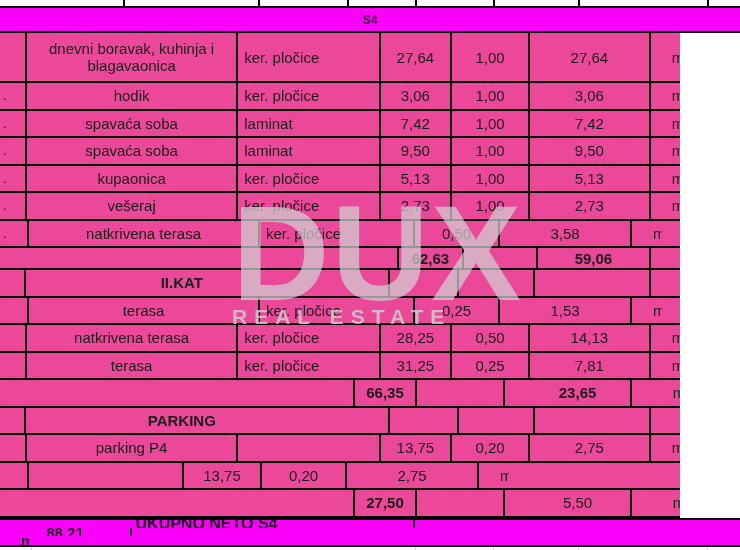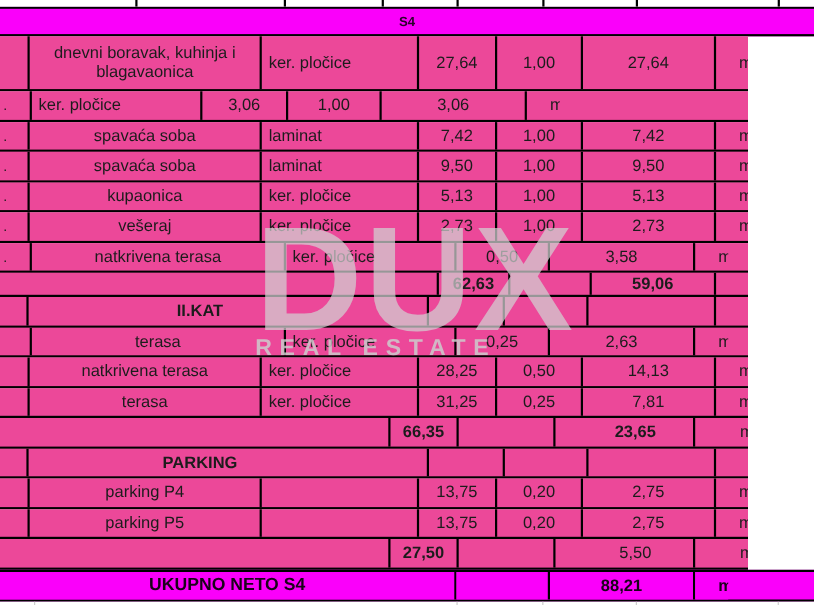--- a/index.html
+++ b/index.html
@@ -44,21 +44,21 @@
   .c-area{width:78px;justify-content:center;}
   .c-coef{width:85px;justify-content:center;}
   .c-red{width:132px;justify-content:center;}
   .c-unit{width:30px;justify-content:flex-start;padding-left:21px;}
   .c-spacer{width:415px;}
   .c-merged{width:386px;justify-content:center;font-weight:bold;padding-right:67px;box-sizing:border-box;margin-left:16px;}
   .bold{font-weight:bold;}
 
   
   #footer-row{display:flex;width:740px;box-sizing:border-box;height:29px;
-    background:#fa00fa;border-top:2px solid #000;border-bottom:2px solid #000;}
+    background:#fa00fa;border-top:2px solid #000;border-bottom:2px solid #000;flex-direction:column;}
   #footer-row .cell{background:#fa00fa;color:#1a021a;}
   #footer-label{width:415px;justify-content:center;font-weight:bold;font-size:16px;}
   #footer-row .num{font-weight:bold;}
 
   
   #watermark{position:absolute;left:232px;top:186px;z-index:6;pointer-events:none;}
   #wm-main{
     font-size:135px;font-weight:bold;line-height:1;letter-spacing:2px;
     color:rgba(209,209,209,0.72);
   }
@@ -92,20 +92,21 @@
         <div class="cell c-num br"></div>
         <div class="cell c-name br">dnevni boravak, kuhinja i blagavaonica</div>
         <div class="cell c-mat br">ker. pločice</div>
         <div class="cell c-area br">27,64</div>
         <div class="cell c-coef br">1,00</div>
         <div class="cell c-red br">27,64</div>
         <div class="cell c-unit">m</div>
       </div>
       <div class="row r-data">
         <div class="cell c-num br">.</div>
+        <div class="cell c-name br">hodik</div>
         <div class="cell c-mat br">ker. pločice</div>
         <div class="cell c-area br">3,06</div>
         <div class="cell c-coef br">1,00</div>
         <div class="cell c-red br">3,06</div>
         <div class="cell c-unit">m</div>
       </div>
       <div class="row r-data">
         <div class="cell c-num br">.</div>
         <div class="cell c-name br">spavaća soba</div>
         <div class="cell c-mat br">laminat</div>
@@ -162,21 +163,21 @@
         <div class="cell c-area br"></div>
         <div class="cell c-coef br"></div>
         <div class="cell c-red br"></div>
         <div class="cell c-unit"></div>
       </div>
       <div class="row r-data">
         <div class="cell c-num br"></div>
         <div class="cell c-name br">terasa</div>
         <div class="cell c-mat br">ker. pločice</div>
         <div class="cell c-coef br">0,25</div>
-        <div class="cell c-red br">2,63</div>
+        <div class="cell c-red br">1,53</div>
         <div class="cell c-unit">m</div>
       </div>
       <div class="row r-data">
         <div class="cell c-num br"></div>
         <div class="cell c-name br">natkrivena terasa</div>
         <div class="cell c-mat br">ker. pločice</div>
         <div class="cell c-area br">28,25</div>
         <div class="cell c-coef br">0,50</div>
         <div class="cell c-red br">14,13</div>
         <div class="cell c-unit">m</div>
@@ -209,21 +210,20 @@
         <div class="cell c-num br"></div>
         <div class="cell c-name br">parking P4</div>
         <div class="cell c-mat br"></div>
         <div class="cell c-area br">13,75</div>
         <div class="cell c-coef br">0,20</div>
         <div class="cell c-red br">2,75</div>
         <div class="cell c-unit">m</div>
       </div>
       <div class="row r-data">
         <div class="cell c-num br"></div>
-        <div class="cell c-name br">parking P5</div>
         <div class="cell c-mat br"></div>
         <div class="cell c-area br">13,75</div>
         <div class="cell c-coef br">0,20</div>
         <div class="cell c-red br">2,75</div>
         <div class="cell c-unit">m</div>
       </div>
       <div class="row r-sub">
         <div class="cell c-spacer"></div>
         <div class="cell c-area bl br bold">27,50</div>
         <div class="cell c-coef br"></div>

